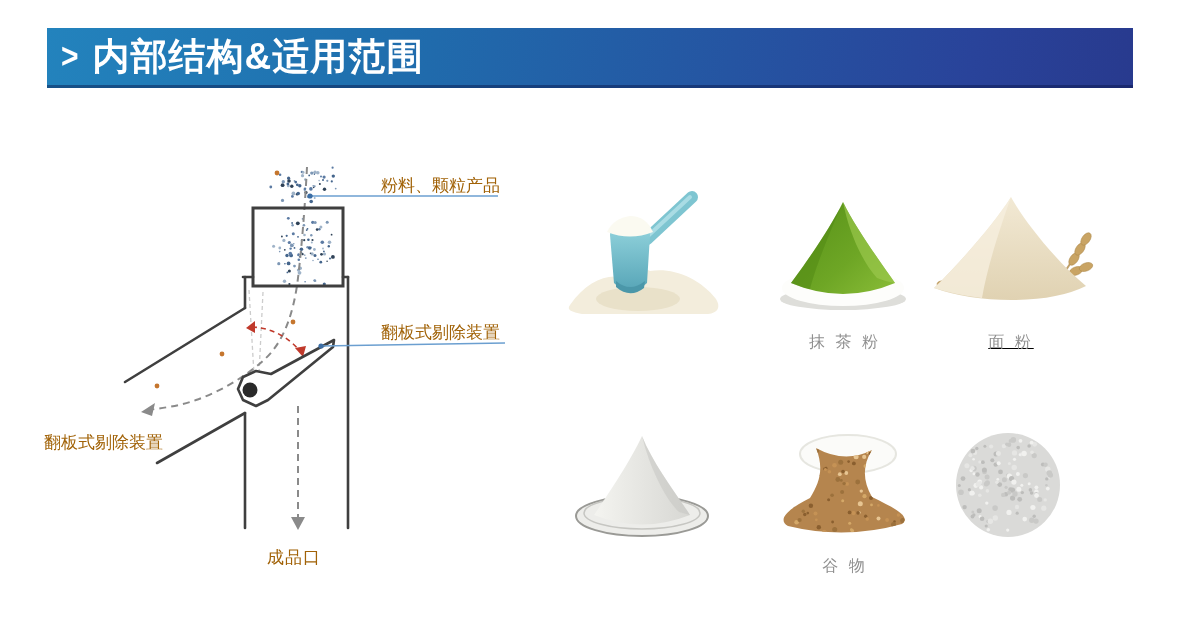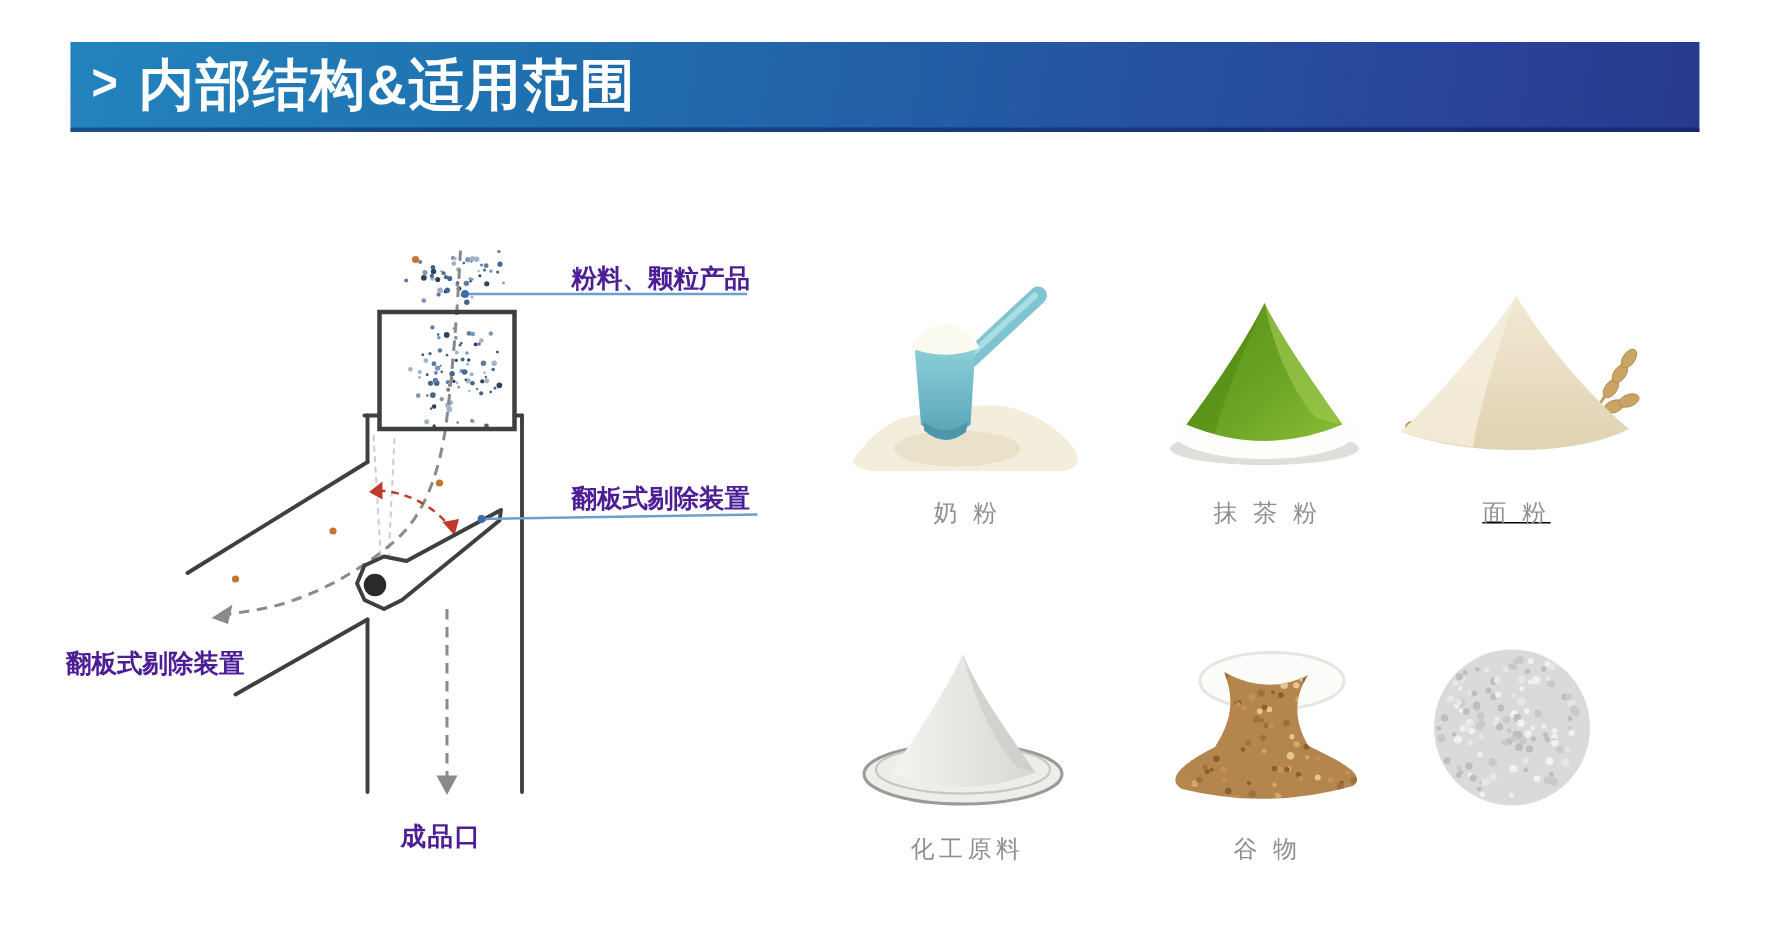--- a/index.html
+++ b/index.html
@@ -13,21 +13,21 @@
     position:absolute; left:47px; top:28px; width:1086px; height:60px;
     background:linear-gradient(100deg,#2383bd 0%,#1f6fae 30%,#29439a 85%,#283a8e 100%);
     border-bottom:3px solid rgba(8,20,70,0.45);
     display:flex; align-items:center; padding-left:14px; color:#ffffff;
   }
   .banner .chev { font-size:30px; font-weight:bold; margin:0 14px 2px 0; transform:scaleY(1.15); }
   .banner .zh   { font-size:37px; font-weight:bold; letter-spacing:1px; }
   .banner .en   { font-size:31px; font-weight:400; letter-spacing:0.5px; margin-left:26px; }
   
   .diagram-svg { position:absolute; left:0; top:0; width:560px; height:623px; }
-  .dlabel { position:absolute; font-size:17px; font-weight:bold; color:#4c1d95; white-space:nowrap; }
+  .dlabel { position:absolute; font-size:17px; font-weight:normal; color:#a16207; white-space:nowrap; }
   .dlabel.feed   { left:360px; top:174px; width:140px; text-align:right; }
   .dlabel.flap   { left:360px; top:321px; width:140px; text-align:right; }
   .dlabel.reject { left:44px;  top:431px; }
   .dlabel.outlet { left:267px; top:546px; letter-spacing:1px; }
   
   .cell { position:absolute; width:190px; text-align:center; }
   .cell .img { display:block; margin:0 auto; }
   .cell .plabel { display:block; font-size:16px; color:#8f8f8f; letter-spacing:3px; margin-top:9px; white-space:nowrap; }
   .c1 { left:550px; } .c2 { left:750px; } .c3 { left:916px;text-decoration:underline; }
   .r1 { top:175px; } .r2 { top:424px; }
@@ -249,21 +249,20 @@
       </linearGradient>
     </defs>
     <path d="M20,130 C35,108 55,99 70,102 C76,94 90,91 100,96 C122,92 150,103 166,124 C171,132 168,138 158,139 L32,139 C22,137 16,135 20,130 Z" fill="#f3eddc"></path>
     <ellipse cx="88" cy="124" rx="42" ry="12" fill="#e9e1c9"></ellipse>
     <path d="M97,64 L142,22" stroke="#7ec5d1" stroke-width="12" stroke-linecap="round"></path>
     <path d="M99,60 L140,22" stroke="#a9dce4" stroke-width="4" stroke-linecap="round"></path>
     <path d="M60,60 Q60,55 65,55 L95,55 Q100,55 100,60 L97,108 Q80,124 64,108 Z" fill="url(#scoopGrad)"></path>
     <path d="M66,106 Q80,118 95,106 L94,113 Q80,124 66,112 Z" fill="#4b97a9"></path>
     <path d="M57,57 Q64,43 80,41 Q96,41 103,57 Q80,66 57,57 Z" fill="#fbfaf1"></path>
   </svg>
-  <span class="plabel">奶 粉</span>
 </div>
 
 <div class="cell c2 r1">
   <svg class="img" width="190" height="148" viewBox="0 0 190 148">
     <defs>
       <linearGradient id="matchaGrad" x1="0" y1="0" x2="1" y2="1">
         <stop offset="0" stop-color="#558f17"></stop>
           <stop offset="0.6" stop-color="#6ea625"></stop>
           <stop offset="1" stop-color="#8abd38"></stop>
       </linearGradient>
@@ -308,21 +307,20 @@
       <linearGradient id="chemGrad" x1="0" y1="0" x2="1" y2="0">
         <stop offset="0" stop-color="#f4f4f0"></stop>
           <stop offset="1" stop-color="#d7d7d3"></stop>
       </linearGradient>
     </defs>
     <ellipse cx="92" cy="92" rx="66" ry="20" fill="#ededea" stroke="#9a9a96" stroke-width="2"></ellipse>
     <ellipse cx="92" cy="89" rx="58" ry="16" fill="none" stroke="#c6c6c2" stroke-width="1.5"></ellipse>
     <path d="M92,12 C80,38 57,72 44,91 Q92,110 140,91 C125,68 102,38 92,12 Z" fill="url(#chemGrad)"></path>
     <path d="M92,12 C100,45 116,76 129,88 L140,91 C125,68 102,38 92,12 Z" fill="#c6c6c2" opacity="0.55"></path>
   </svg>
-  <span class="plabel">化工原料</span>
 </div>
 
 <div class="cell c2 r2">
   <svg class="img" width="190" height="123" viewBox="0 0 190 123">
     <defs>
       <clipPath id="grainClip">
         <path d="M66,24 C74,44 70,58 60,74 C40,84 26,95 38,102 Q95,116 152,100 C162,92 142,83 122,73 C113,57 112,42 122,26 Q95,40 66,24 Z"></path>
       </clipPath>
     </defs>
     <ellipse cx="98" cy="30" rx="48" ry="19" fill="#fbfbf9" stroke="#e6e6e0" stroke-width="2"></ellipse>

